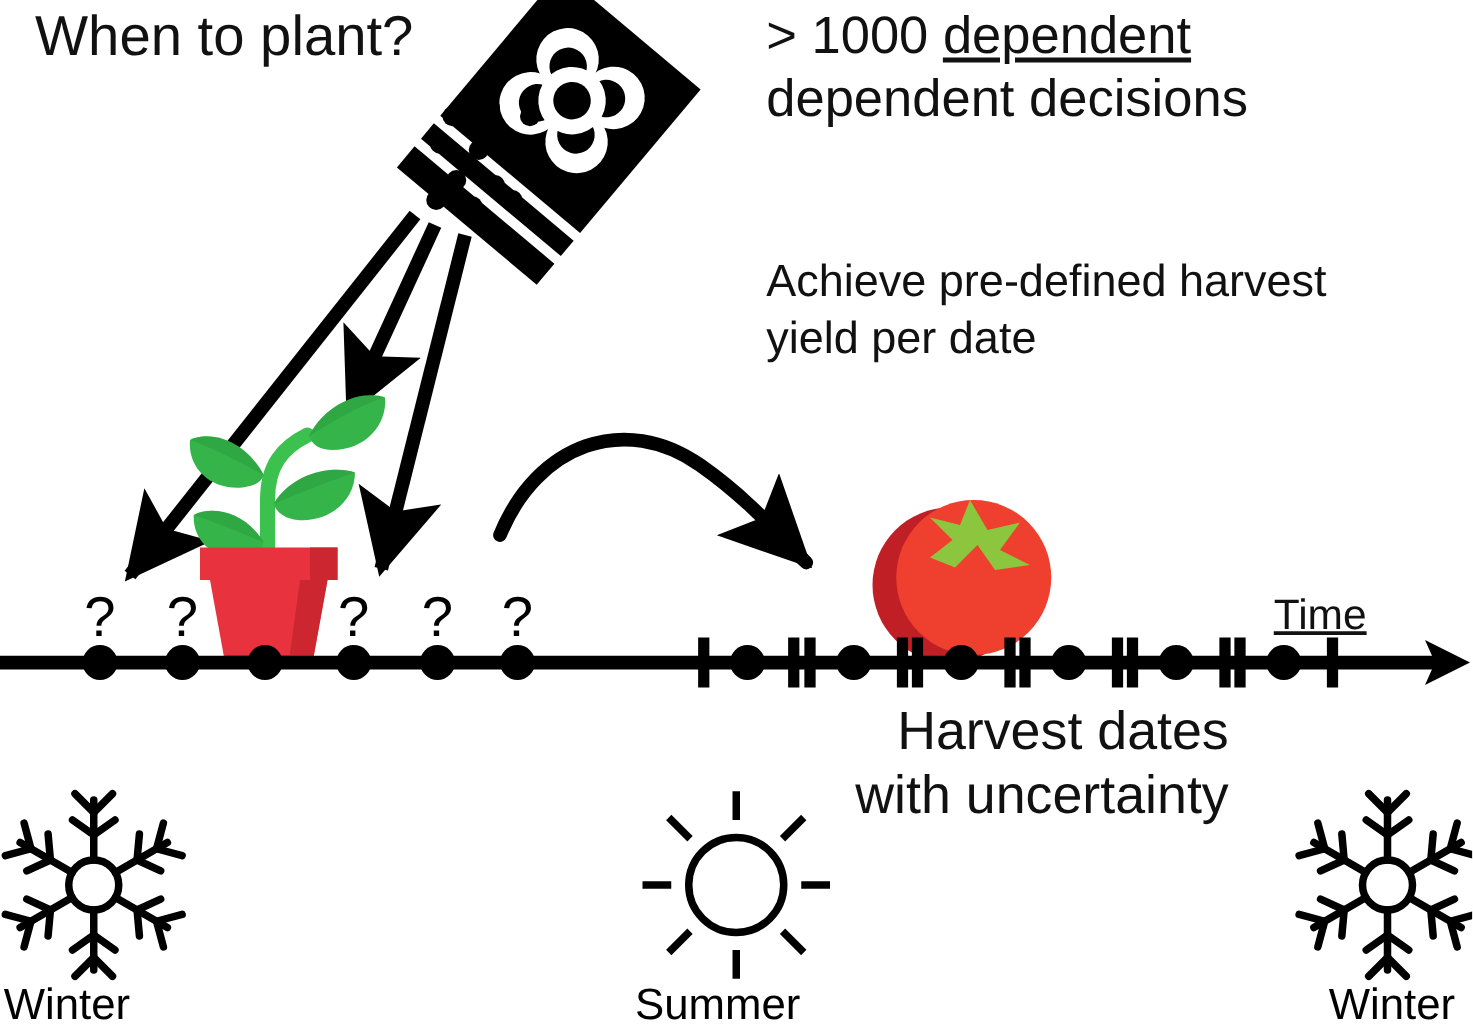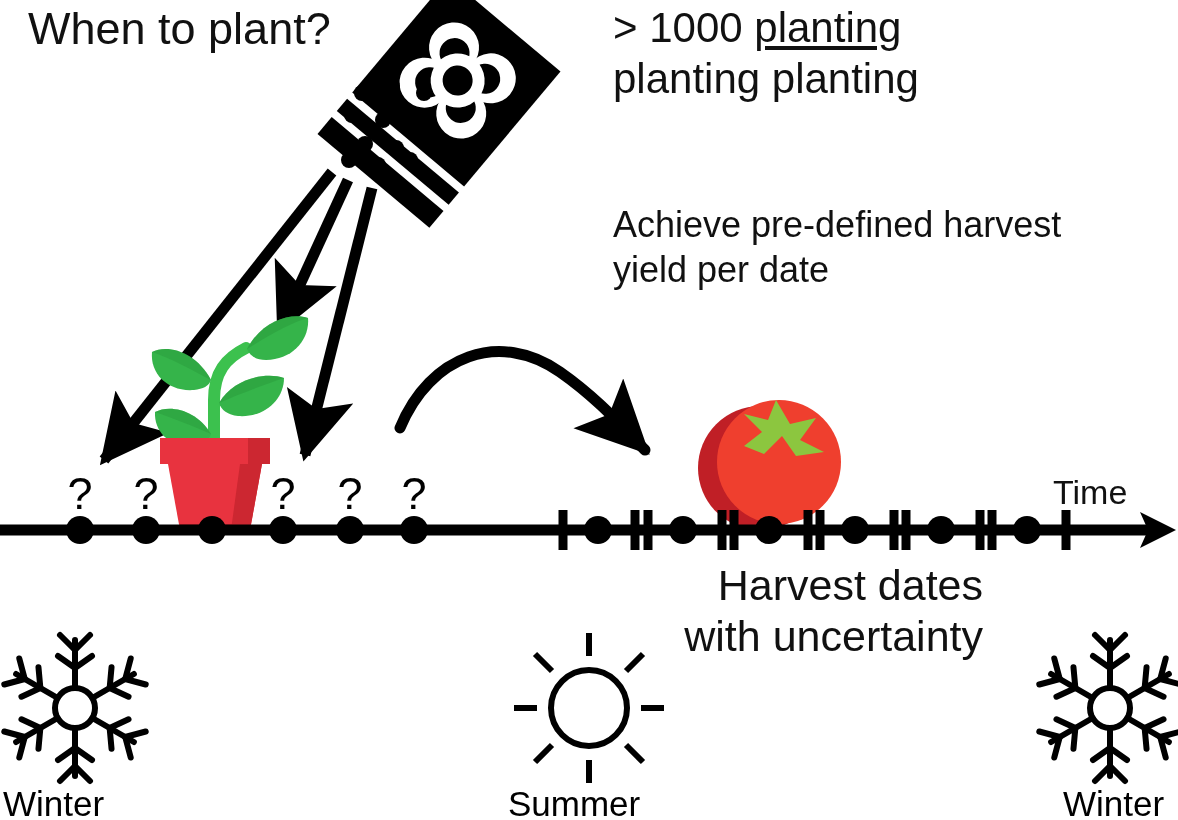--- a/index.html
+++ b/index.html
@@ -57,23 +57,24 @@
   #label-harvest {
     left: 683px;
     top: 560px;
     font-size: 43px;
     text-align: right;
     line-height: 1.18;
     white-space: normal;
     width: 300px;
   }
   #label-time {
-    left: 1053px;
+    left: 1019px;
     top: 472px;
     font-size: 34px;
+    text-decoration: underline;
   }
   .season-label {
     position: absolute;
     font-size: 35px;
     top: 784px;
   }
   #label-winter-left { left: 3px; }
   #label-summer { left: 508px; }
   #label-winter-right { left: 1063px; }
 
@@ -94,21 +95,21 @@
   }
 </style>
 </head>
 <body>
 
 <div id="stage">
 
   <div class="txt" id="title-when">When to plant?</div>
 
   <div class="txt" id="note-decisions">
-    <span>&gt; 1000 </span><span class="u">planting</span><span> planting planting</span>
+    <span>&gt; 1000 </span><span class="u">dependent</span><span> dependent decisions</span>
   </div>
 
   <div class="txt" id="note-yield">Achieve pre-defined harvest yield per date</div>
 
 
   <div class="txt" id="label-harvest">Harvest dates with uncertainty</div>
 
   <div class="txt" id="label-time">Time</div>
 
   <div class="season-label" id="label-winter-left">Winter</div>

